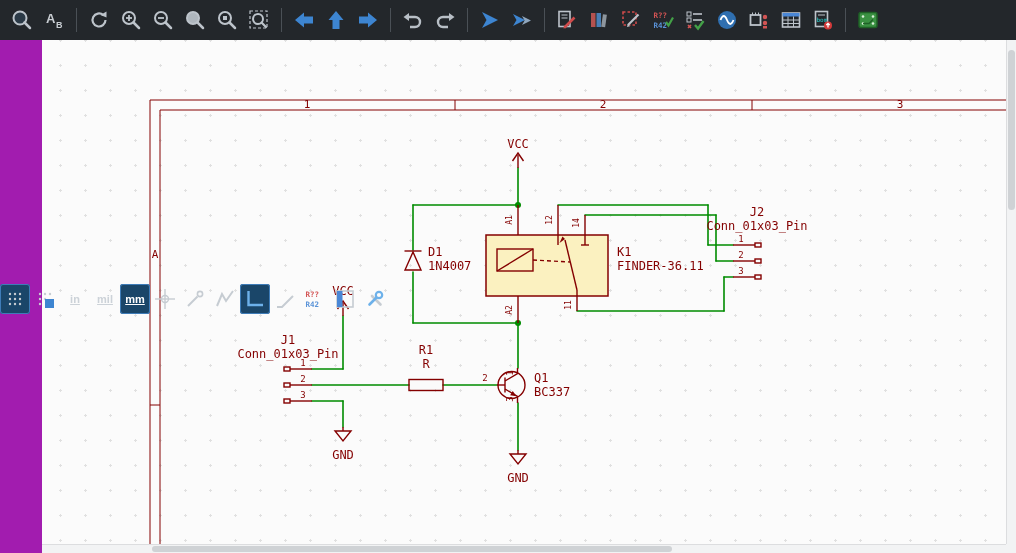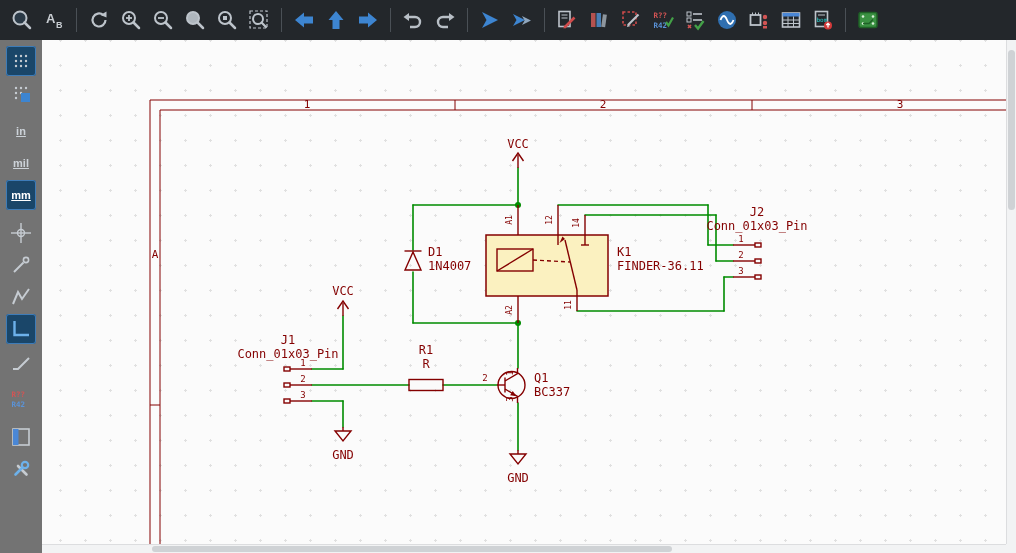--- a/index.html
+++ b/index.html
@@ -3,21 +3,21 @@
 <meta charset="utf-8">
 <style>
   * { margin:0; padding:0; box-sizing:border-box; }
   body { font-family:"Liberation Sans", sans-serif; background:#fff; }
   .app { position:relative; width:1016px; height:553px; overflow:hidden; background:#fbfbfb; }
 
   
   .toolbar-top { position:absolute; left:0; top:0; width:1016px; height:40px;
     background:#23272b; display:flex; align-items:center; padding-left:6px; z-index:5; }
   .toolbar-left { position:absolute; left:0; top:40px; width:42px; height:513px;
-    background:#737373; display:flex; flex-direction:column; align-items:center;
+    background:#a21caf; display:flex; align-items:center;
     padding-top:5px; z-index:5; }
   .tbtn { width:30px; height:30px; border-radius:3px; display:flex; align-items:center;
     justify-content:center; flex:0 0 auto; margin:0 1px; cursor:default; }
   .toolbar-left .tbtn { margin:1px 0; }
   .tbtn.active { background:#1a4669; box-shadow:inset 0 0 0 1px #3e7cb8; }
   .sep { width:1px; height:24px; background:#4a5056; margin:0 6px; flex:0 0 auto; }
   .vsp { height:6px; flex:0 0 auto; }
   .unit-label { font:bold 11px "Liberation Sans", sans-serif; color:#ccd2d8;
     text-decoration:underline; }
   .tbtn.active .unit-label { color:#fff; }

